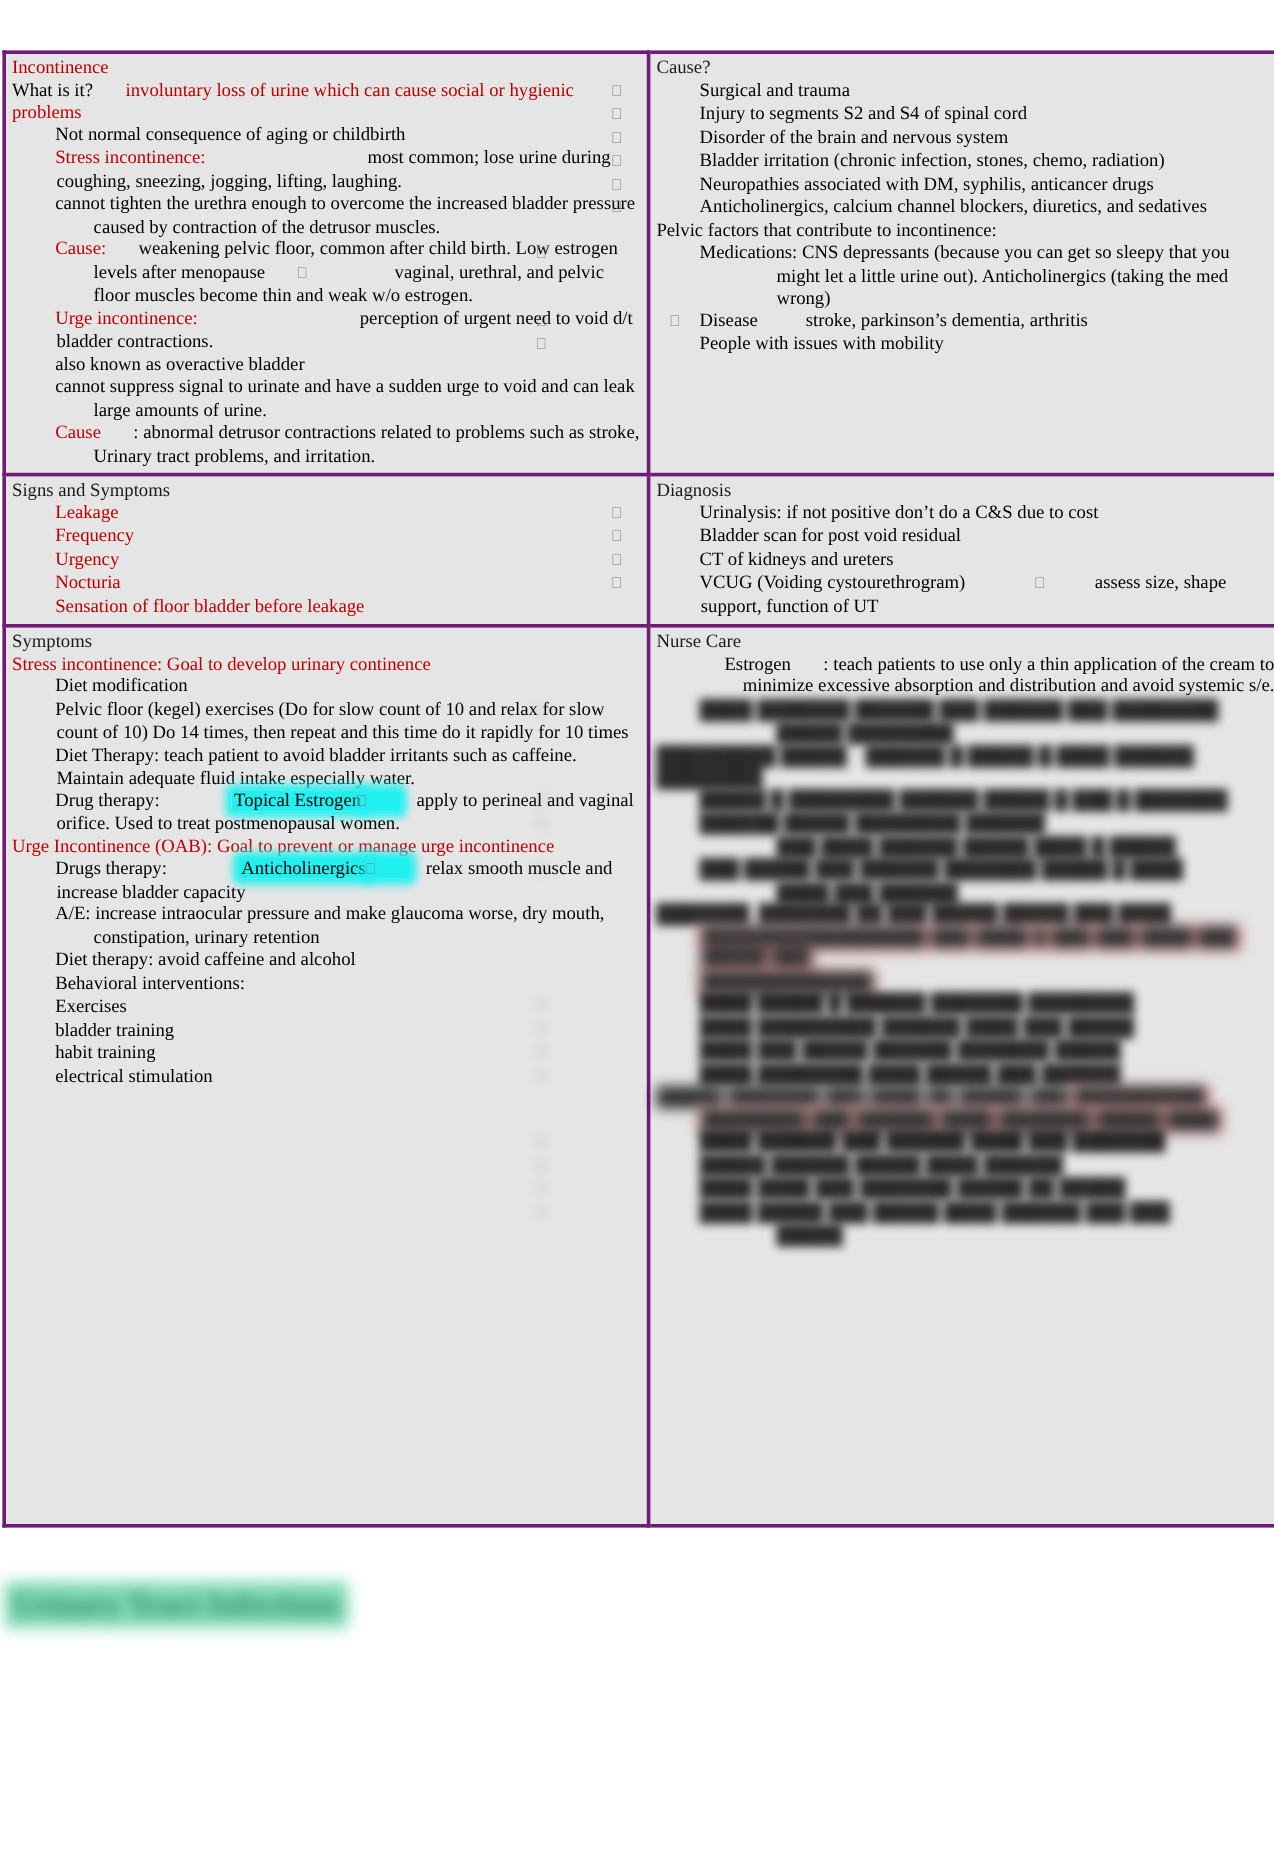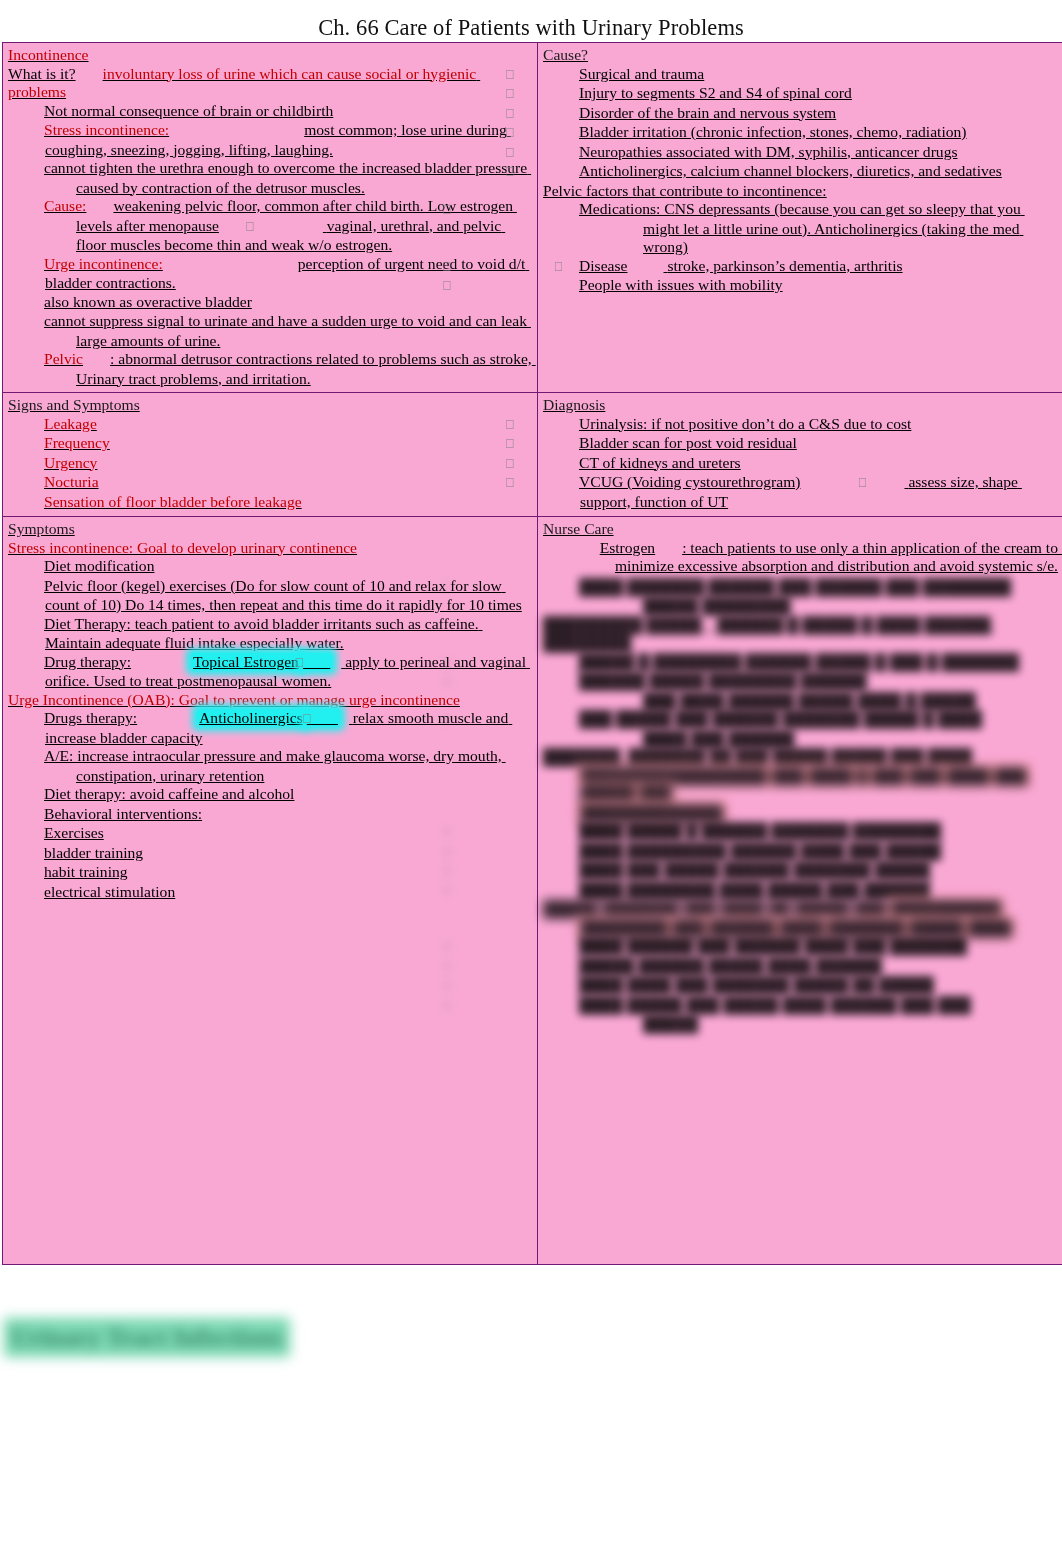--- a/index.html
+++ b/index.html
@@ -38,23 +38,22 @@
     position: absolute;
     left: 2px;
     top: 42px;
     width: 1058px;
     border-collapse: collapse;
     table-layout: fixed;
   }
   .grid td {
     vertical-align: top;
     padding: 0;
-    border: 1px solid #701a75;
-    background: #f9a8d4;
-    text-decoration: underline;
+    border: 3px solid #701a75;
+    background: #e5e5e5;
   }
   .col-l { width: 534px; }
   .col-r { width: 524px; }
 
   .cell-inner { padding: 3px 4px 4px 5px; }
 
   
   .ln {
     font-size: 15.6px;
     line-height: 18.5px;
@@ -117,48 +116,47 @@
     filter: blur(5.2px);
     opacity: 0.85;
   }
   .bottom-title .hl-green { padding: 1px 3px; }
 </style>
 </head>
 <body>
 
 <div class="page">
 
-  <div class="doc-title">Ch. 66 Care of Patients with Urinary Problems</div>
 
   <table class="grid">
     <tbody>
 
       <tr>
 
         <td class="col-l">
           <div class="cell-inner">
             <div class="ln lvl0 red">Incontinence</div>
 
             <div class="ln lvl0"><span>What is it?</span><span class="tab-s"></span><span class="red">involuntary loss of urine which can cause social or hygienic problems</span></div>
 
-            <div class="ln lvl1"><span class="bx"></span><span class="tab-s"></span><span>Not normal consequence of brain or childbirth</span></div>
+            <div class="ln lvl1"><span class="bx"></span><span class="tab-s"></span><span>Not normal consequence of aging or childbirth</span></div>
 
             <div class="ln lvl1"><span class="bx"></span><span class="tab-s"></span><span class="red">Stress incontinence:</span><span class="tab-xl"></span><span>most common; lose urine during coughing, sneezing, jogging, lifting, laughing.</span></div>
 
             <div class="ln lvl2"><span class="bx"></span><span class="tab-s"></span><span>cannot tighten the urethra enough to overcome the increased bladder pressure caused by contraction of the detrusor muscles.</span></div>
 
             <div class="ln lvl2"><span class="bx"></span><span class="tab-s"></span><span class="red">Cause:</span><span class="tab-s"></span><span>weakening pelvic floor, common after child birth. Low estrogen levels after menopause</span><span class="tab-l"></span><span class="bx"></span> <span>vaginal, urethral, and pelvic floor muscles become thin and weak w/o estrogen.</span></div>
 
             <div class="ln lvl1"><span class="bx"></span><span class="tab-s"></span><span class="red">Urge incontinence:</span><span class="tab-xl"></span><span>perception of urgent need to void d/t bladder contractions.</span></div>
 
             <div class="ln lvl2"><span class="bx"></span><span class="tab-s"></span><span>also known as overactive bladder</span></div>
 
             <div class="ln lvl2"><span class="bx"></span><span class="tab-s"></span><span>cannot suppress signal to urinate and have a sudden urge to void and can leak large amounts of urine.</span></div>
 
-            <div class="ln lvl2"><span class="bx"></span><span class="tab-s"></span><span class="red">Pelvic</span><span class="tab-s"></span><span>: abnormal detrusor contractions related to problems such as stroke, Urinary tract problems, and irritation.</span></div>
+            <div class="ln lvl2"><span class="bx"></span><span class="tab-s"></span><span class="red">Cause</span><span class="tab-s"></span><span>: abnormal detrusor contractions related to problems such as stroke, Urinary tract problems, and irritation.</span></div>
           </div>
         </td>
 
         <td class="col-r">
           <div class="cell-inner">
             <div class="ln lvl0 hdr">Cause?</div>
 
             <div class="ln lvl1"><span class="bx"></span><span class="tab-s"></span><span>Surgical and trauma</span></div>
             <div class="ln lvl1"><span class="bx"></span><span class="tab-s"></span><span>Injury to segments S2 and S4 of spinal cord</span></div>
             <div class="ln lvl1"><span class="bx"></span><span class="tab-s"></span><span>Disorder of the brain and nervous system</span></div>

